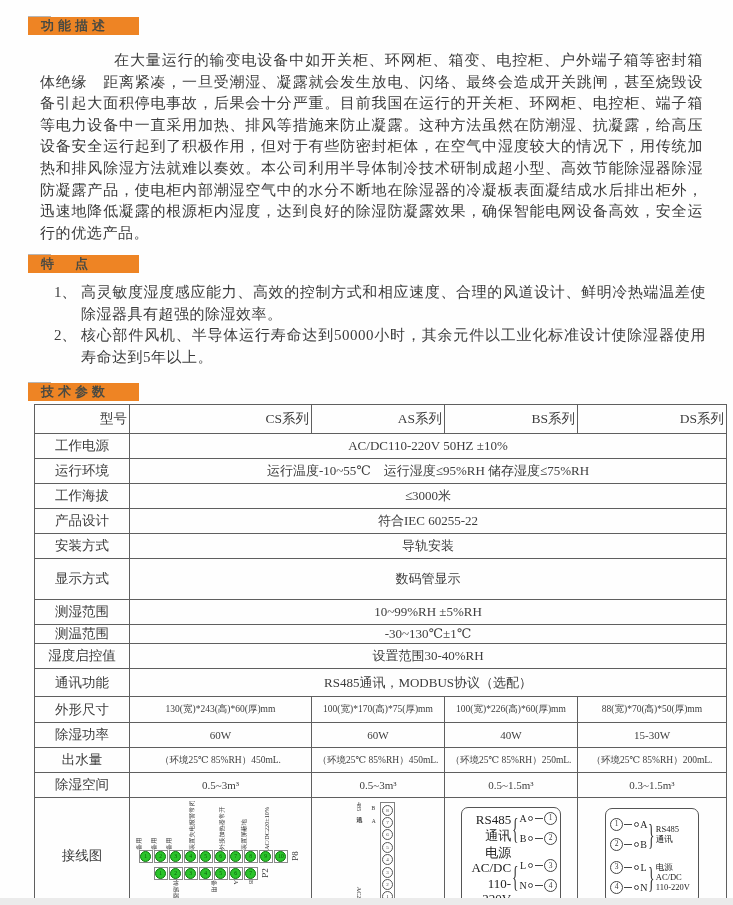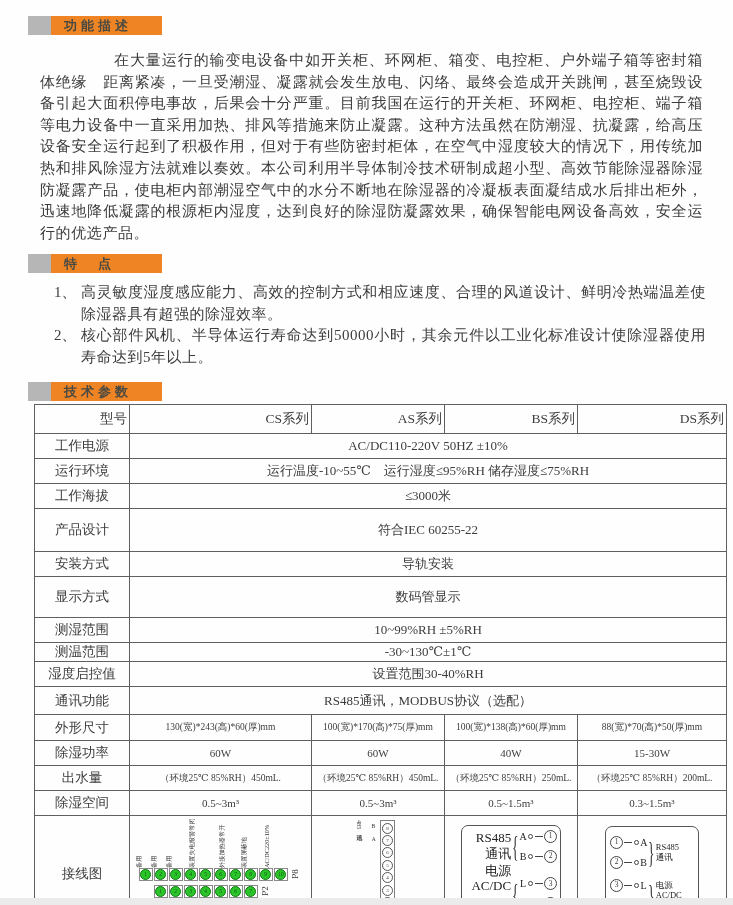--- a/index.html
+++ b/index.html
@@ -1,20 +1,20 @@
 <!DOCTYPE html>
 <html style="--accent-orange: #EE8424; --header-square-gray: #B6B6B6; --terminal-green: #2BC42B; --text: #3C3C3C; --table-border: #5F5F5F;"><head>
 <meta charset="utf-8">
 <style>
   html,body{margin:0;padding:0;background:#ffffff;}
   .page{position:relative;width:733px;height:905px;background:#fefefe;overflow:hidden;
         font-family:"Liberation Serif","DejaVu Serif",serif;color:var(--text,#3c3c3c);}
 
   
-  .sec{position:absolute;left:28px;display:flex;height:19px;}
+  .sec{position:absolute;left:28px;display:flex;height:19px;flex-direction:column;}
   .sq{width:23px;height:19px;background:var(--header-square-gray,#b6b6b6);}
   .bar{min-width:88px;height:19px;background:var(--accent-orange,#ee8424);color:#4a4a42;
        font-size:13px;font-weight:bold;letter-spacing:4px;padding:0 10px 0 13px;
        display:flex;align-items:center;white-space:nowrap;}
   #sec-func{top:16px;} #sec-feat{top:254px;} #sec-spec{top:382px;}
 
   
   .para{position:absolute;top:50px;left:40px;width:663px;margin:0;font-size:15px;
         line-height:21.6px;text-indent:74px;text-align:justify;letter-spacing:0.6px;}
 
@@ -140,21 +140,21 @@
           <td class="merged" colspan="4">AC/DC110-220V 50HZ ±10%</td>
         </tr>
         <tr style="height: 25px;">
           <td class="lbl">运行环境</td>
           <td class="merged" colspan="4">运行温度-10~55℃　运行湿度≤95%RH 储存湿度≤75%RH</td>
         </tr>
         <tr style="height: 25px;">
           <td class="lbl">工作海拔</td>
           <td class="merged" colspan="4">≤3000米</td>
         </tr>
-        <tr style="height: 43px;">
+        <tr style="height: 25px;">
           <td class="lbl">产品设计</td>
           <td class="merged" colspan="4">符合IEC 60255-22</td>
         </tr>
         <tr style="height: 25px;">
           <td class="lbl">安装方式</td>
           <td class="merged" colspan="4">导轨安装</td>
         </tr>
         <tr style="height: 41px;">
           <td class="lbl">显示方式</td>
           <td class="merged" colspan="4">数码管显示</td>
@@ -172,21 +172,21 @@
           <td class="merged" colspan="4">设置范围30-40%RH</td>
         </tr>
         <tr style="height: 28px; padding-left: 15px;">
           <td class="lbl">通讯功能</td>
           <td class="merged" colspan="4">RS485通讯，MODBUS协议（选配）</td>
         </tr>
         <tr style="height: 26px;">
           <td class="lbl">外形尺寸</td>
           <td class="c-sm">130(宽)*243(高)*60(厚)mm</td>
           <td class="c-sm">100(宽)*170(高)*75(厚)mm</td>
-          <td class="c-sm">100(宽)*138(高)*60(厚)mm</td>
+          <td class="c-sm">100(宽)*226(高)*60(厚)mm</td>
           <td class="c-sm">88(宽)*70(高)*50(厚)mm</td>
         </tr>
         <tr style="height: 25px;">
           <td class="lbl">除湿功率</td>
           <td class="c-md">60W</td>
           <td class="c-md">60W</td>
           <td class="c-md">40W</td>
           <td class="c-md">15-30W</td>
         </tr>
         <tr style="height: 25px;">

